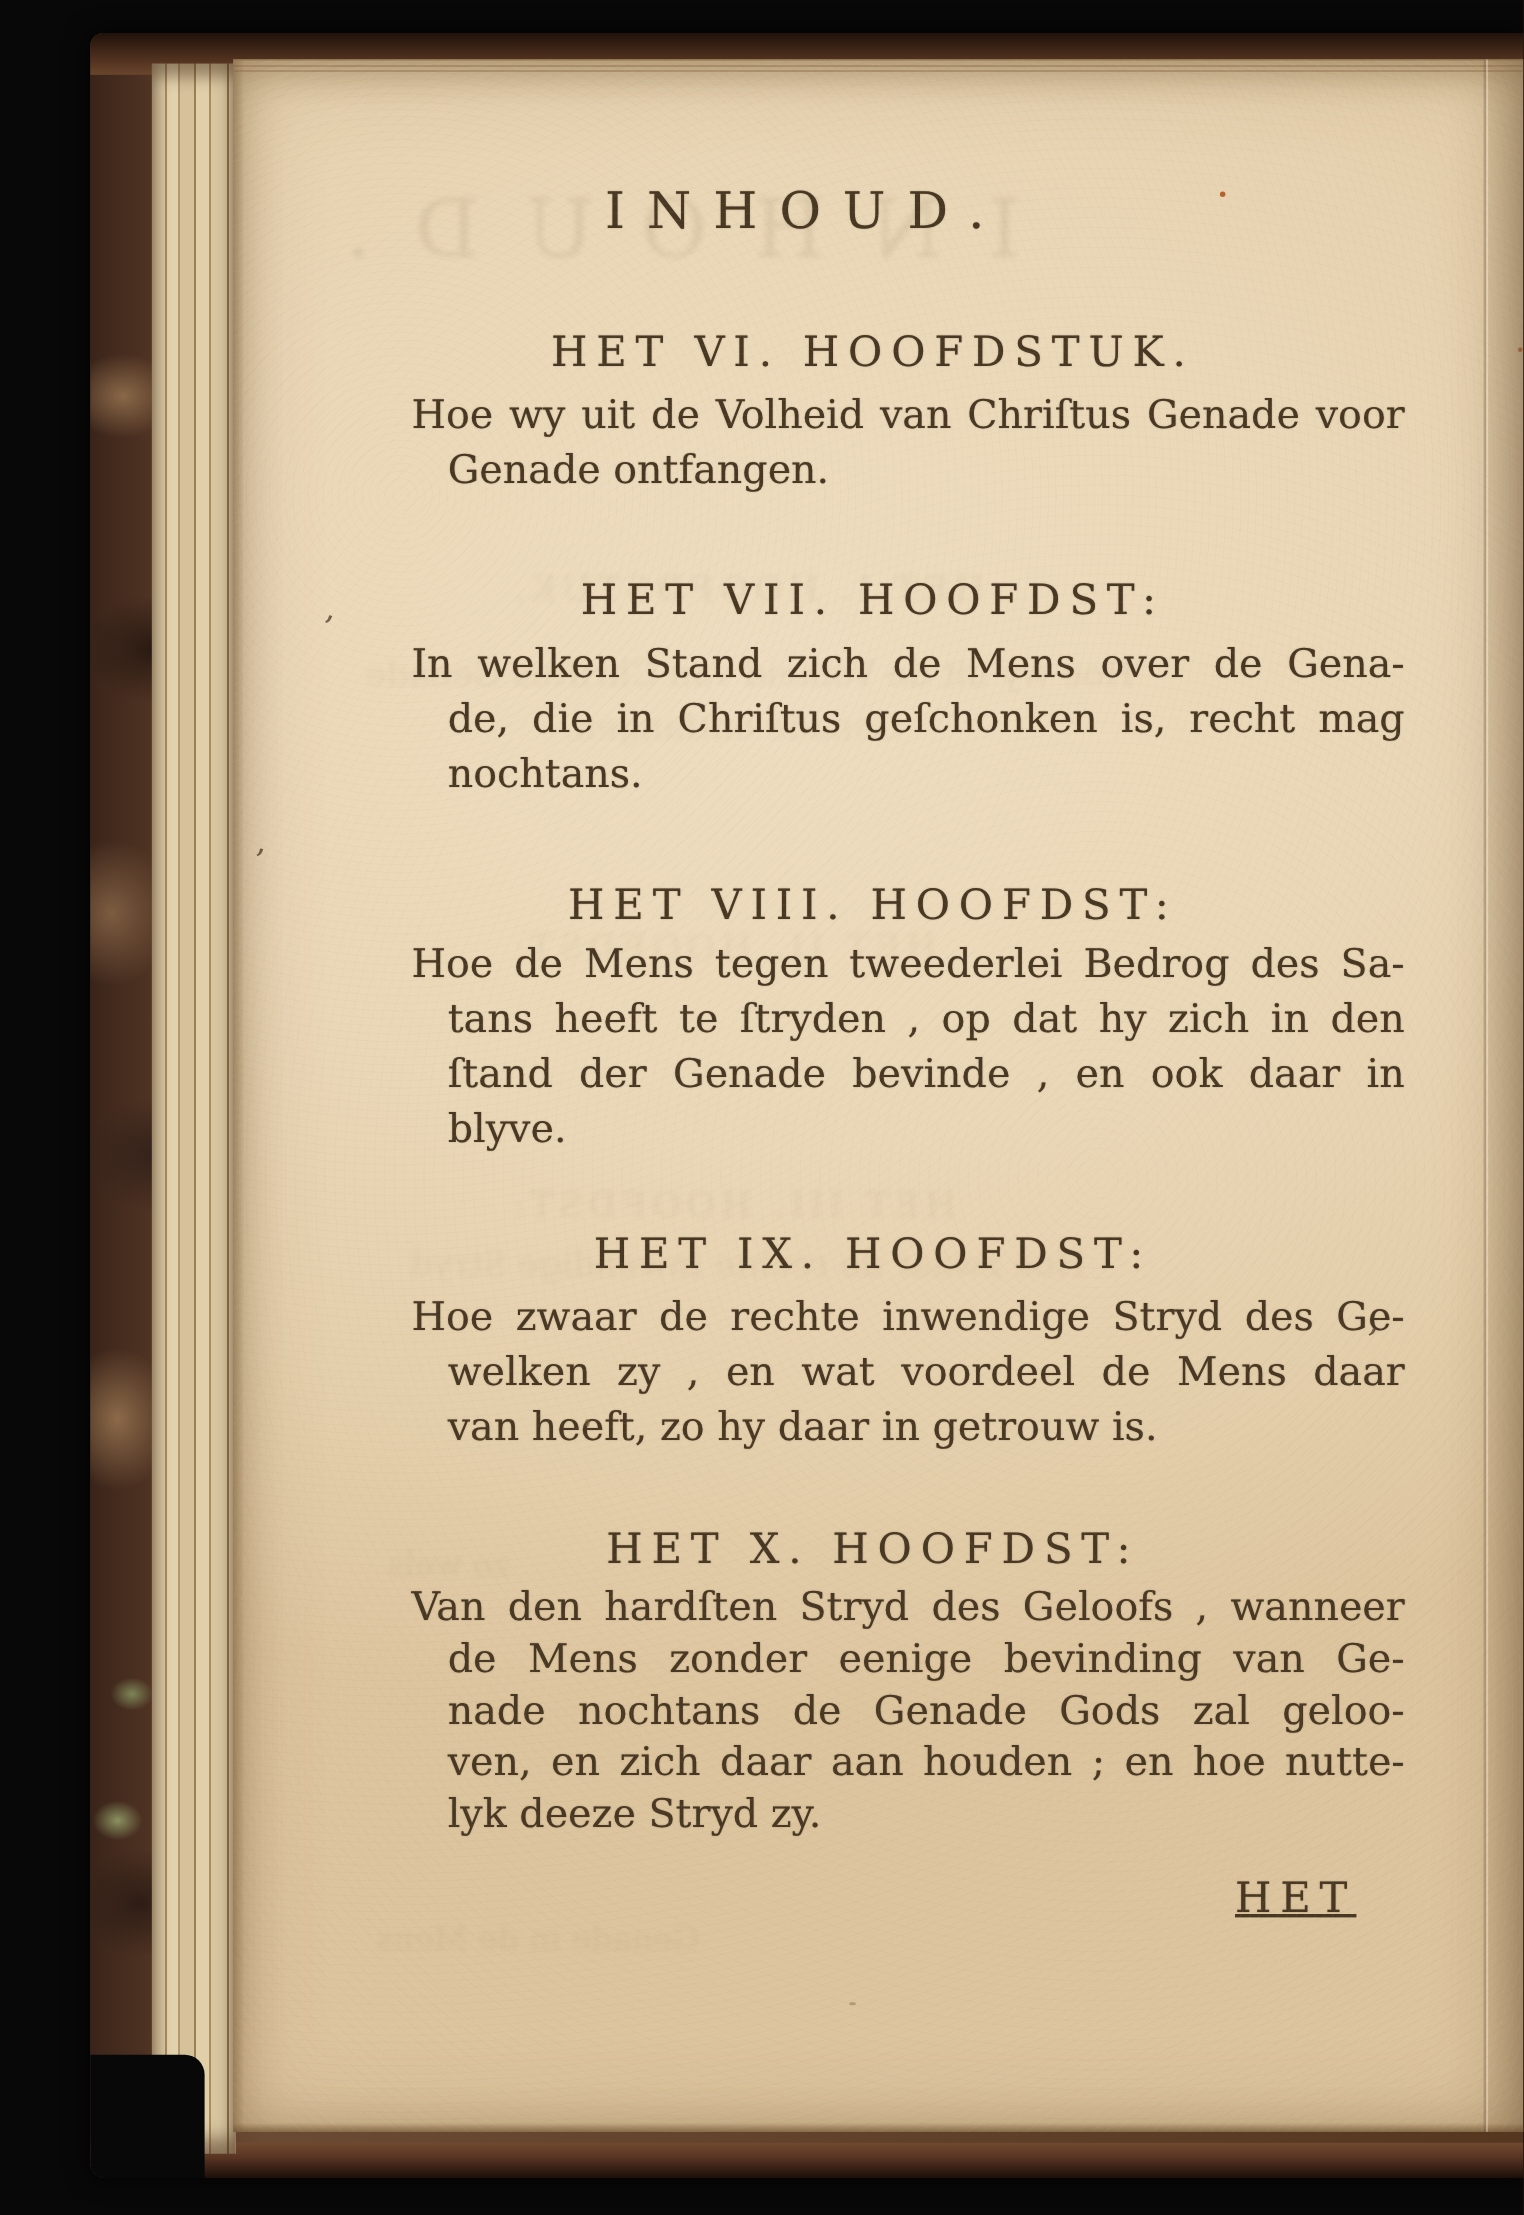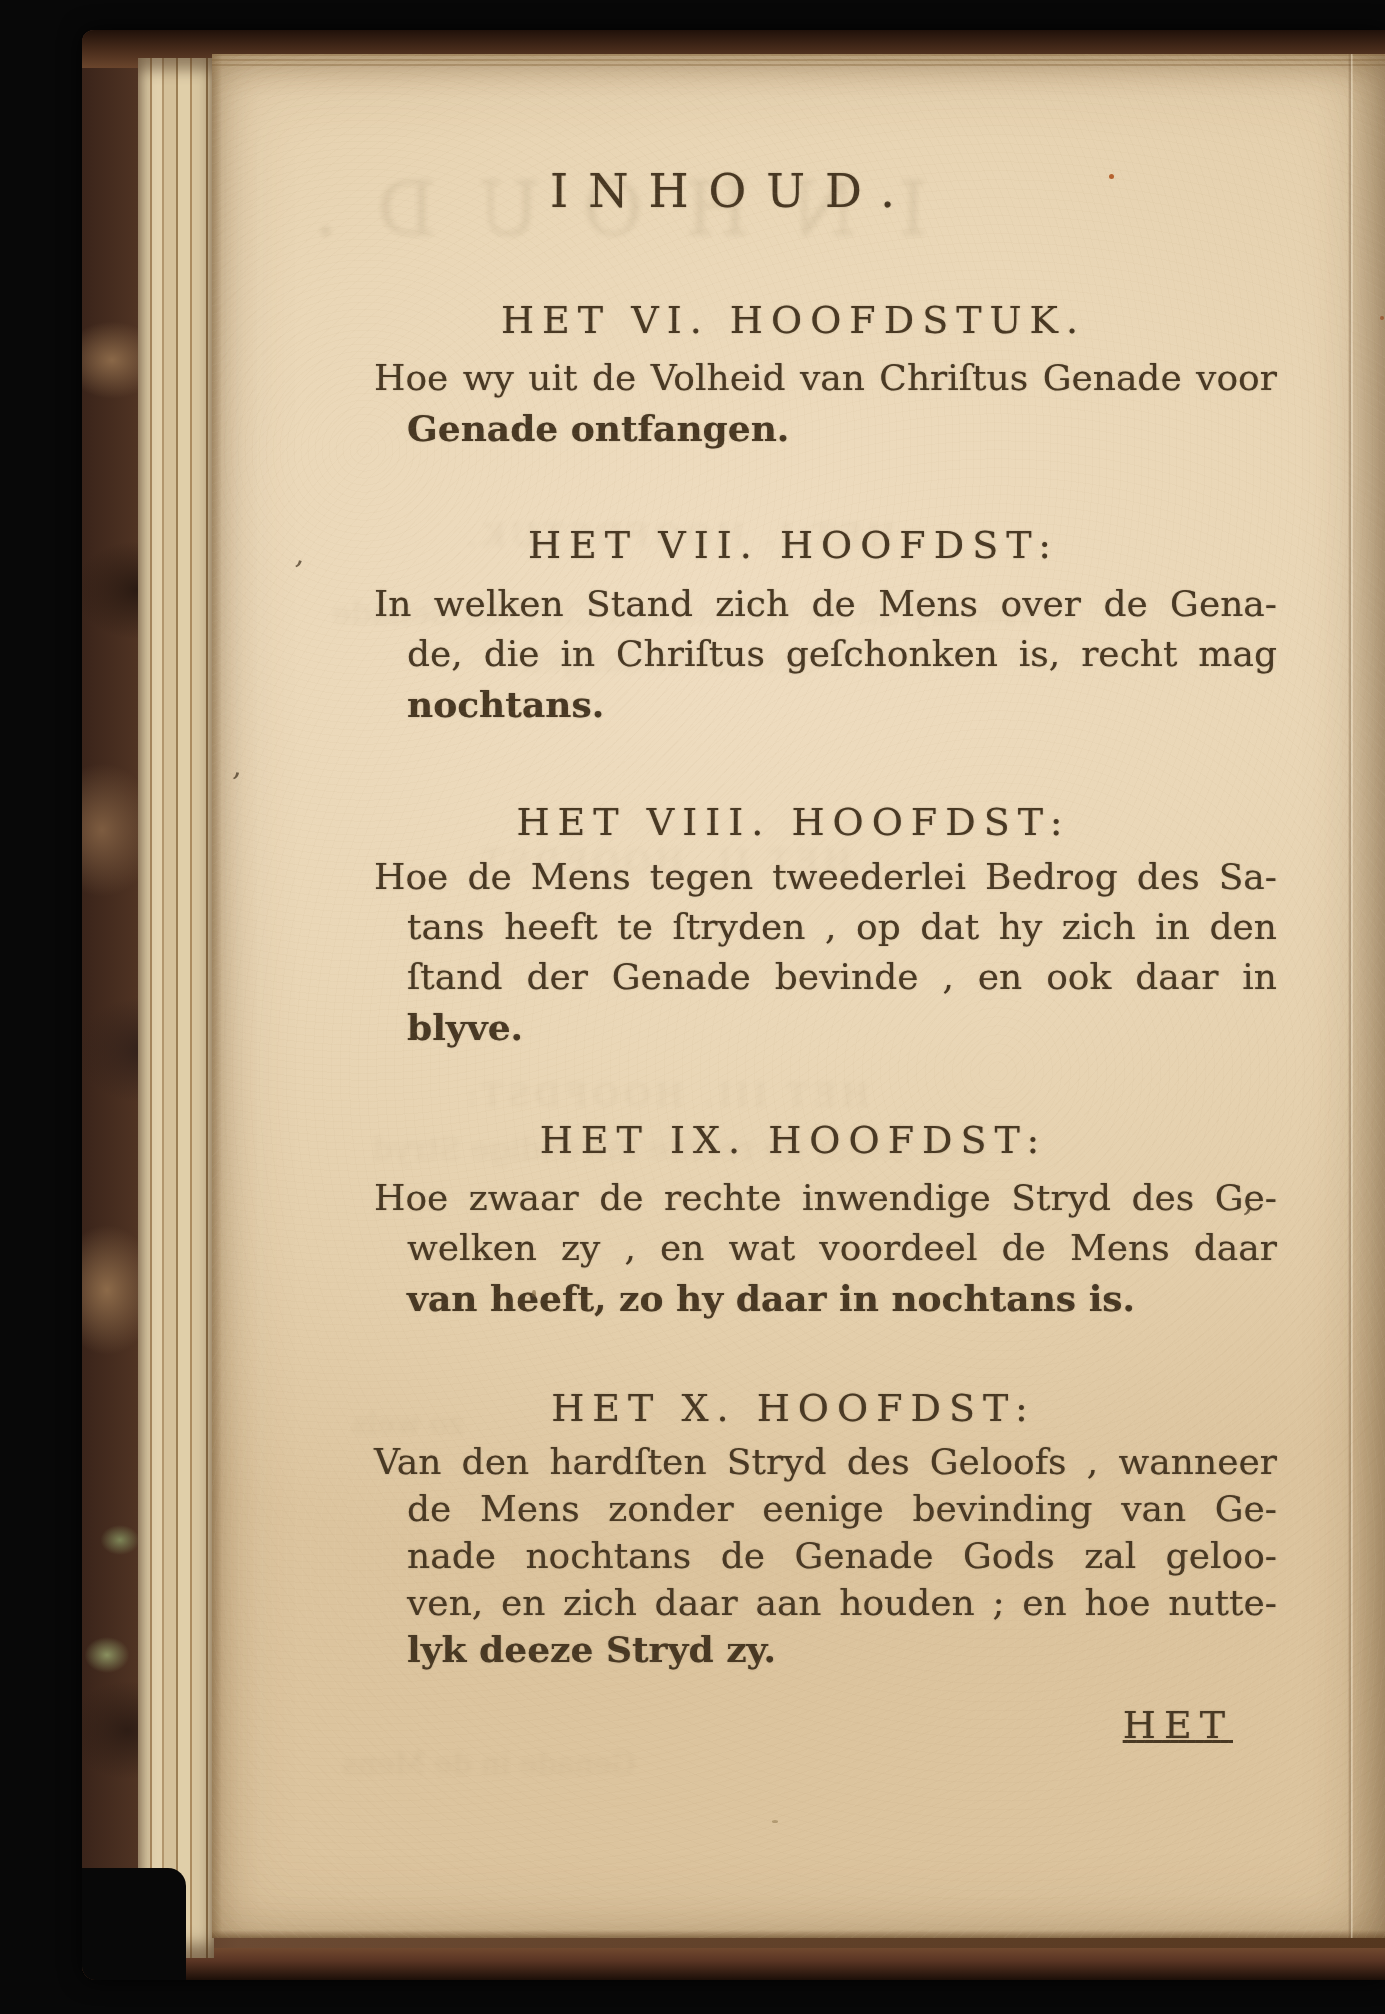--- a/index.html
+++ b/index.html
@@ -66,21 +66,21 @@
     background:linear-gradient(90deg,rgba(120,85,45,.10),rgba(70,46,22,.17));}
   
   .ink{position:absolute;color:#483823;text-shadow:0 0 1.2px rgba(72,56,36,.55);}
   .doc-title{left:338px;top:110px;font-size:46px;letter-spacing:20px;white-space:nowrap;}
   .heading{left:143px;width:903px;text-align:center;font-size:38px;letter-spacing:8px;
            white-space:nowrap;padding-right:26px;box-sizing:border-box;margin-top:32px;}
   .para{left:143px;width:903px;margin-left:19px;}
   .ln{line-height:50px;font-size:36px;text-align:justify;text-align-last:justify;}
   .para-x .ln{line-height:47px;}
   .ln.rest{margin-left:33px;}
-  .ln.last{text-align-last:left;font-weight:bold;}
+  .ln.last{text-align-last:left;}
   .catchword{left:143px;width:903px;top:1649px;text-align:right;padding-right:25px;
              box-sizing:border-box;font-size:38px;letter-spacing:8px;text-decoration:underline;}
   
   .ghost{position:absolute;color:#6f5c3c;transform:scaleX(-1);
          filter:blur(2.5px);white-space:nowrap;pointer-events:none;}
   
   .speck{position:absolute;border-radius:50%;}
   .mark{position:absolute;color:rgba(72,56,36,.75);font-size:30px;}
 </style>
 </head>
@@ -128,21 +128,21 @@
         <div class="ln first">Hoe de Mens tegen tweederlei Bedrog des Sa-</div>
         <div class="ln rest">tans heeft te ſtryden , op dat hy zich in den</div>
         <div class="ln rest">ſtand der Genade bevinde , en ook daar in</div>
         <div class="ln rest last">blyve.</div>
       </div>
 
       <div class="ink heading" style="top:1032px">HET IX. HOOFDST:</div>
       <div class="ink para" style="top:1119px">
         <div class="ln first">Hoe zwaar de rechte inwendige Stryd des Ge-</div>
         <div class="ln rest">welken zy , en wat voordeel de Mens daar</div>
-        <div class="ln rest last">van heeft, zo hy daar in nochtans is.</div>
+        <div class="ln rest last">van heeft, zo hy daar in getrouw is.</div>
       </div>
 
       <div class="ink heading" style="top:1300px">HET X. HOOFDST:</div>
       <div class="ink para para-x" style="top:1384px">
         <div class="ln first">Van den hardſten Stryd des Geloofs , wanneer</div>
         <div class="ln rest">de Mens zonder eenige bevinding van Ge-</div>
         <div class="ln rest">nade nochtans de Genade Gods zal geloo-</div>
         <div class="ln rest">ven, en zich daar aan houden ; en hoe nutte-</div>
         <div class="ln rest last">lyk deeze Stryd zy.</div>
       </div>

